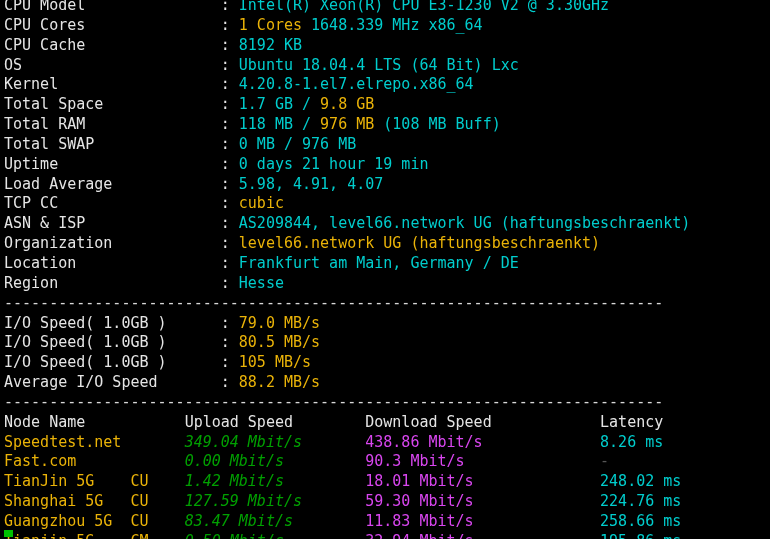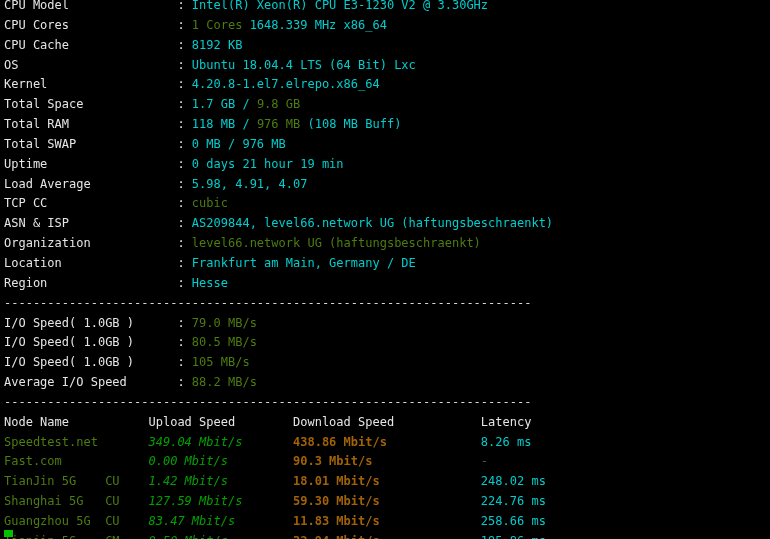--- a/index.html
+++ b/index.html
@@ -14,41 +14,41 @@
     overflow: hidden;
     font-family: "DejaVu Sans Mono", "Liberation Mono", monospace;
   }
   #terminal {
     position: relative;
     width: 770px;
     height: 539px;
     background: #000000;
     padding: 0;
     box-sizing: border-box;
-    font-size: 12px;
+    font-size: 15px;
     line-height: 19.85px;
     letter-spacing: 0px;
     white-space: pre;
     overflow: hidden;
   }
   .scroll {
     position: absolute;
     left: 4px;
     top: -4px;
   }
   .row {
     height: 19.85px;
     white-space: pre;
   }
   
   .c-white   { color: #e5e5e5; }
   .c-cyan    { color: #00cdcd; }
-  .c-yellow  { color: #4d7c0f; }
+  .c-yellow  { color: #eab308; }
   .c-green   { color: #00a000; font-style: italic; }
-  .c-red     { color: #a16207; font-weight: bold; }
+  .c-red     { color: #d946ef; }
   .c-gray    { color: #555555; }
   .c-dash    { color: #d8d8d8; }
 
   .cursor {
     position: absolute;
     left: 4px;
     top: 530px;
     width: 9px;
     height: 7px;
     background: #00c000;

